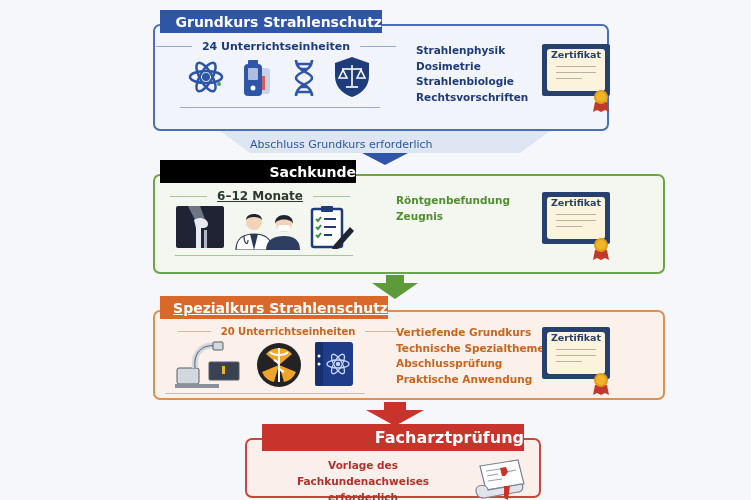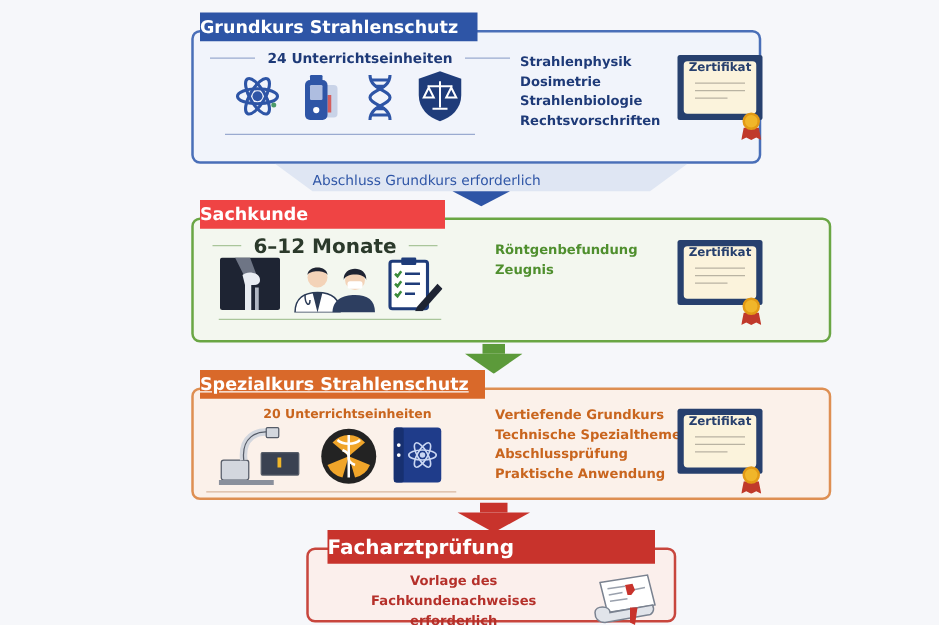--- a/index.html
+++ b/index.html
@@ -14,21 +14,21 @@
   
   .stage-box {
     position: absolute;
     border: 2px solid;
     border-radius: 7px;
   }
   .stage-header {
     position: absolute;
     color: #fff;
     font-weight: bold;
-    display: flex; align-items: center; justify-content: flex-start;
+    display: flex; align-items: center; justify-content: flex-end;
     white-space: nowrap;
   }
   .sub-label {
     position: absolute;
     font-weight: bold;
     display: flex; align-items: center; justify-content: center;
     white-space: nowrap;
   }
   .sub-label .rule {
     height: 1px; flex: 1;
@@ -75,21 +75,21 @@
   
   .icon { position: absolute; }
 </style>
 </head>
 <body>
 
 <div class="stage-box" style="left:153px; top:24px; width:456px; height:107px; border-color:#4a6fb8; background:#f1f4fb;"></div>
 <div class="stage-header" style="left:160px; top:10px; width:222px; height:23px; background:#2e55a6; font-size:14px;">
   <span>Grundkurs Strahlenschutz</span>
 </div>
-<div class="sub-label" style="left:168px; top:38px; width:240px; height:16px; font-size:11px; color:#1e3a78;">
+<div class="sub-label" style="left:156px; top:38px; width:240px; height:16px; font-size:11px; color:#1e3a78;">
   <span class="rule" style="background:#9aaad0;"></span>
   <span class="txt">24 Unterrichtseinheiten</span>
   <span class="rule" style="background:#9aaad0;"></span>
 </div>
 
 <svg class="icon" style="left:188px; top:58px;" width="36" height="38" viewBox="0 0 36 38">
   <g fill="none" stroke="#2e55a6" stroke-width="2.5">
     <ellipse cx="18" cy="19" rx="16" ry="6"></ellipse>
     <ellipse cx="18" cy="19" rx="16" ry="6" transform="rotate(60 18 19)"></ellipse>
     <ellipse cx="18" cy="19" rx="16" ry="6" transform="rotate(-60 18 19)"></ellipse>
@@ -149,24 +149,24 @@
   <div class="seal"></div>
 </div>
 
 <svg class="abs" style="left:220px; top:131px;" width="330" height="36" viewBox="0 0 330 36">
   <path d="M0 0 L330 0 L300 22 L30 22 Z" fill="#dfe6f3"></path>
   <path d="M142 22 L188 22 L165 34 Z" fill="#2e55a6"></path>
 </svg>
 <div class="abs" style="left:250px; top:138px; width:270px; text-align:left; font-size:11px; font-weight:normal; color:#2e55a6;">Abschluss Grundkurs erforderlich</div>
 
 <div class="stage-box" style="left:153px; top:174px; width:512px; height:100px; border-color:#6aa644; background:#f3f7ef;"></div>
-<div class="stage-header" style="left:160px; top:160px; width:196px; height:23px; background:#ef4444; font-size:14px;">
+<div class="stage-header" style="left:160px; top:160px; width:196px; height:23px; background:#000000; font-size:14px;">
   <span>Sachkunde</span>
 </div>
-<div class="sub-label" style="left:170px; top:188px; width:180px; height:16px; font-size:16px; color:#2b3a2b;">
+<div class="sub-label" style="left:170px; top:188px; width:180px; height:16px; font-size:12px; color:#2b3a2b;text-decoration:underline;">
   <span class="rule" style="background:#a9c59a;"></span>
   <span class="txt">6–12 Monate</span>
   <span class="rule" style="background:#a9c59a;"></span>
 </div>
 
 <svg class="icon" style="left:176px; top:206px;" width="48" height="42" viewBox="0 0 48 42">
   <rect width="48" height="42" rx="2" fill="#1e2433"></rect>
   <path d="M12 0 L24 0 L30 16 L22 20 Z" fill="#6e7585"></path>
   <path d="M18 14 C22 10, 32 12, 32 18 C32 22, 28 22, 26 22 L20 22 Z" fill="#e8ecf2"></path>
   <rect x="20" y="22" width="5" height="20" fill="#e8ecf2"></rect>
@@ -221,21 +221,21 @@
 
 <svg class="abs" style="left:372px; top:275px;" width="46" height="24" viewBox="0 0 46 24">
   <rect x="14" y="0" width="18" height="8" fill="#5c9a3a"></rect>
   <path d="M0 8 L46 8 L23 24 Z" fill="#5c9a3a"></path>
 </svg>
 
 <div class="stage-box" style="left:153px; top:310px; width:512px; height:90px; border-color:#de8f52; background:#fbf1ea;"></div>
 <div class="stage-header" style="left:160px; top:296px; width:228px; height:23px; background:#d9692a; font-size:14px;text-decoration:underline;">
   <span>Spezialkurs Strahlenschutz</span>
 </div>
-<div class="sub-label" style="left:168px; top:324px; width:220px; height:14px; font-size:10px; color:#c9651e;flex-direction:column;">
+<div class="sub-label" style="left:178px; top:324px; width:220px; height:14px; font-size:10px; color:#c9651e;">
   <span class="rule" style="background:#d9b79f;"></span>
   <span class="txt">20 Unterrichtseinheiten</span>
   <span class="rule" style="background:#d9b79f;"></span>
 </div>
 
 <svg class="icon" style="left:175px; top:340px;" width="72" height="50" viewBox="0 0 72 50">
   <rect x="2" y="28" width="22" height="16" rx="2" fill="#d3d7de" stroke="#555c68" stroke-width="1"></rect>
   <path d="M20 28 C18 10, 30 4, 42 6" fill="none" stroke="#d3d7de" stroke-width="6"></path>
   <path d="M20 28 C18 10, 30 4, 42 6" fill="none" stroke="#555c68" stroke-width="1"></path>
   <rect x="38" y="2" width="10" height="8" rx="1" fill="#d3d7de" stroke="#555c68" stroke-width="1"></rect>

